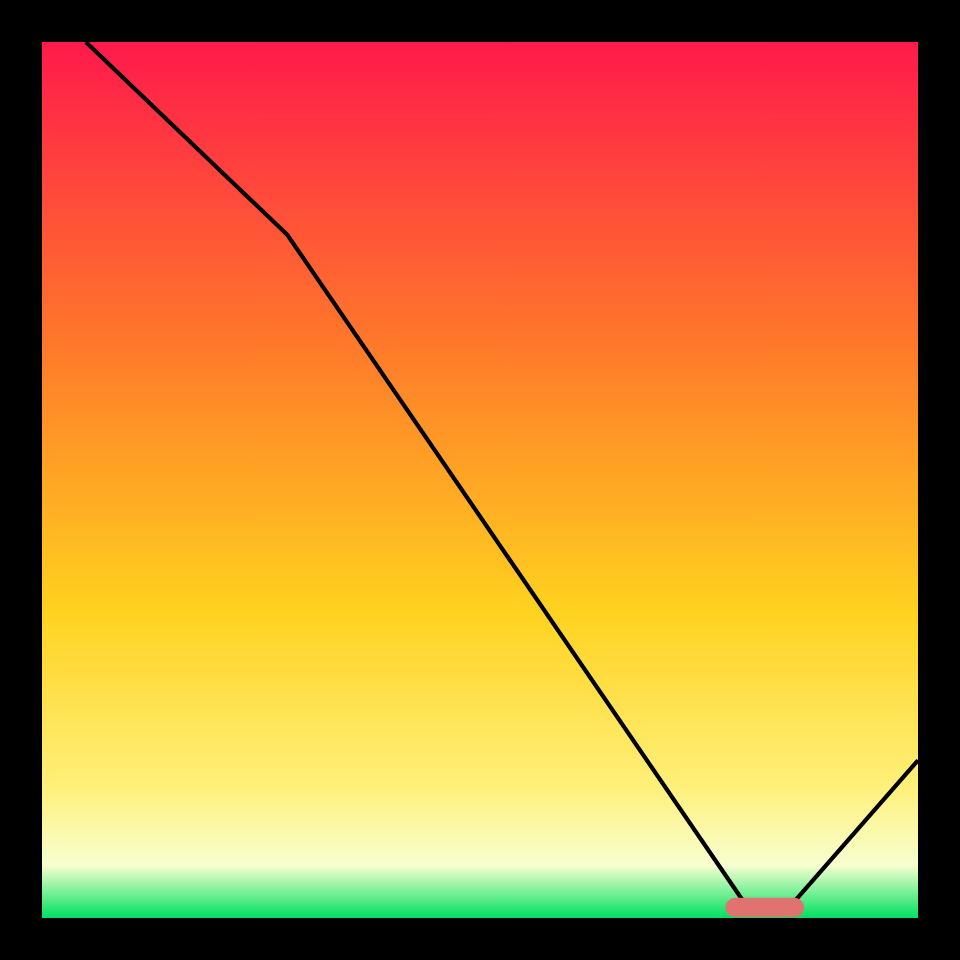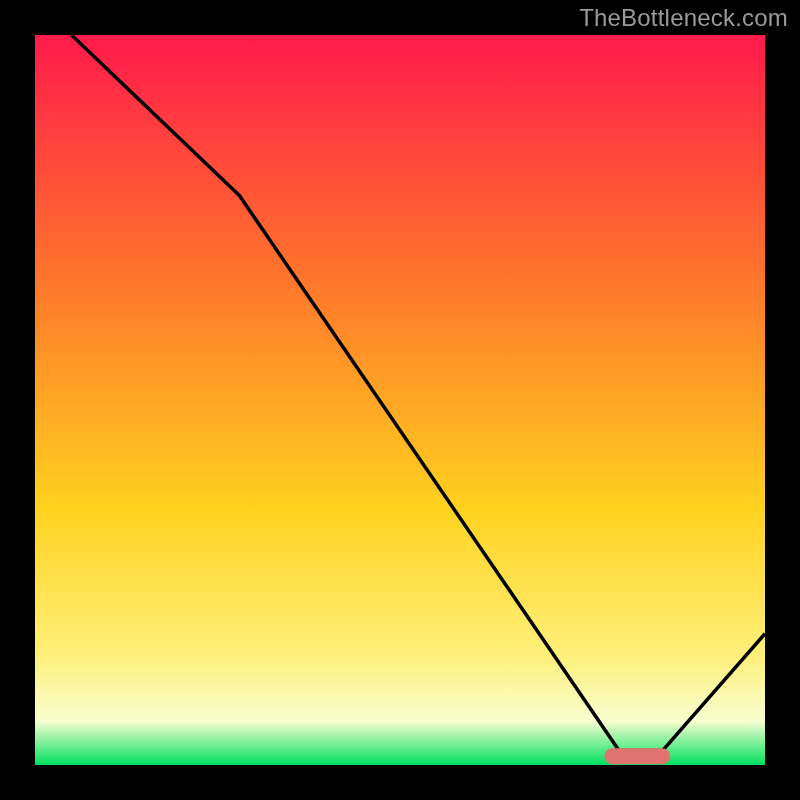--- a/index.html
+++ b/index.html
@@ -40,21 +40,20 @@
     width: 730px;
     height: 730px;
     display: block;
   }
 </style>
 </head>
 <body>
 
 <div class="frame">
 
-  <div class="watermark">TheBottleneck.com</div>
 
   <div class="plot-area">
     <svg class="plot-svg" viewBox="0 0 100 100" preserveAspectRatio="none">
       <defs>
         <linearGradient id="bg-grad" x1="0" y1="0" x2="0" y2="1">
           <stop offset="0%" stop-color="#ff1a4b"></stop>
           <stop offset="35%" stop-color="#ff7a2a"></stop>
           <stop offset="65%" stop-color="#ffd21f"></stop>
           <stop offset="85%" stop-color="#fff07a"></stop>
           <stop offset="94%" stop-color="#f7ffd0"></stop>

